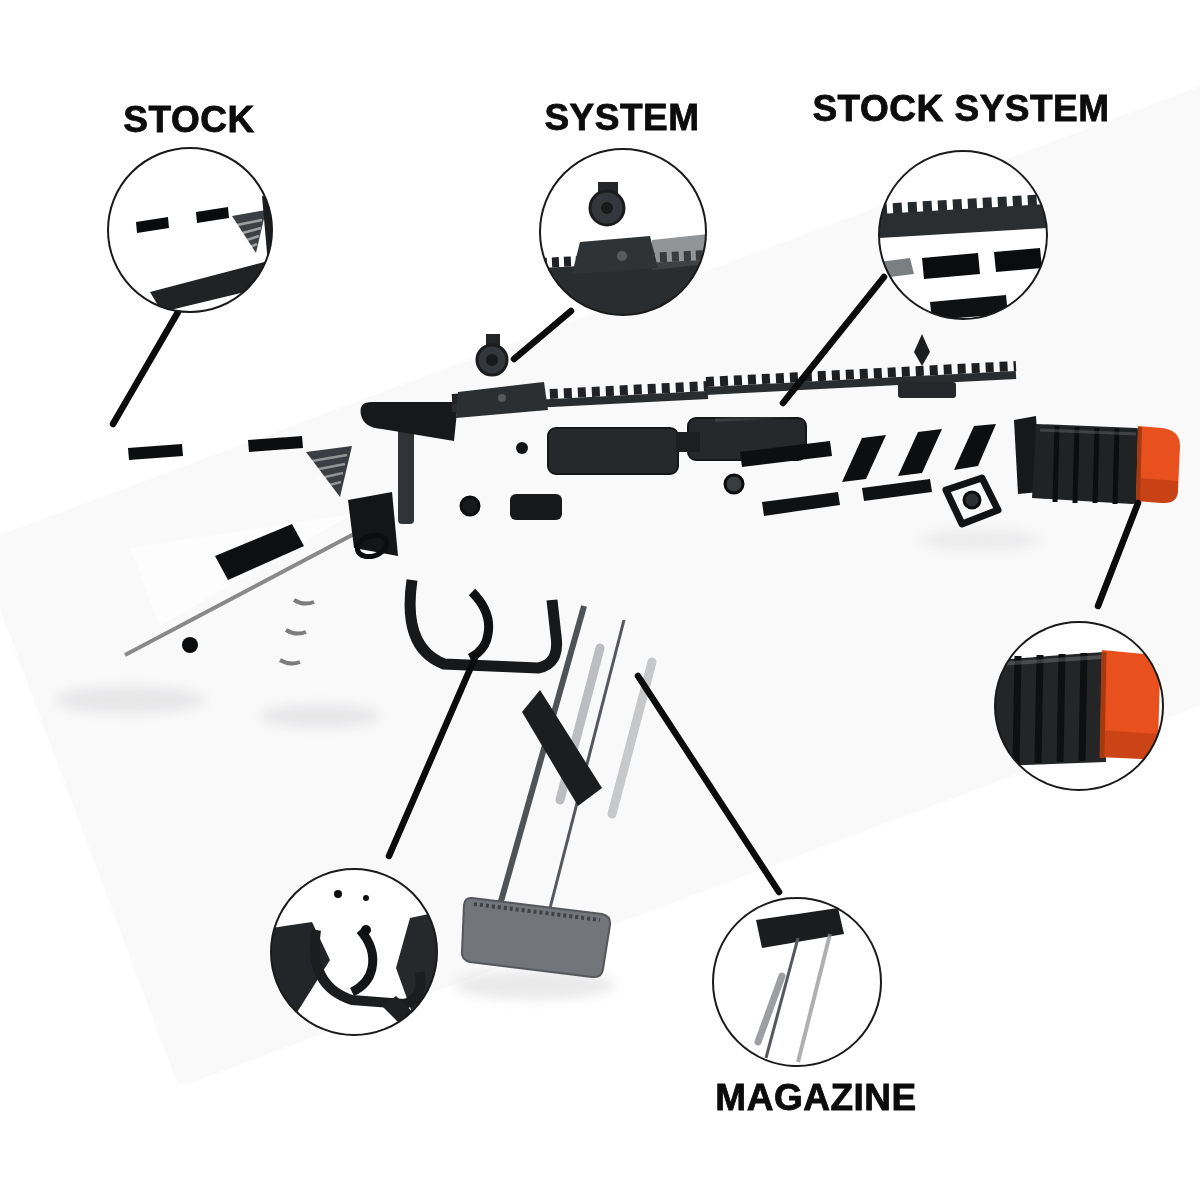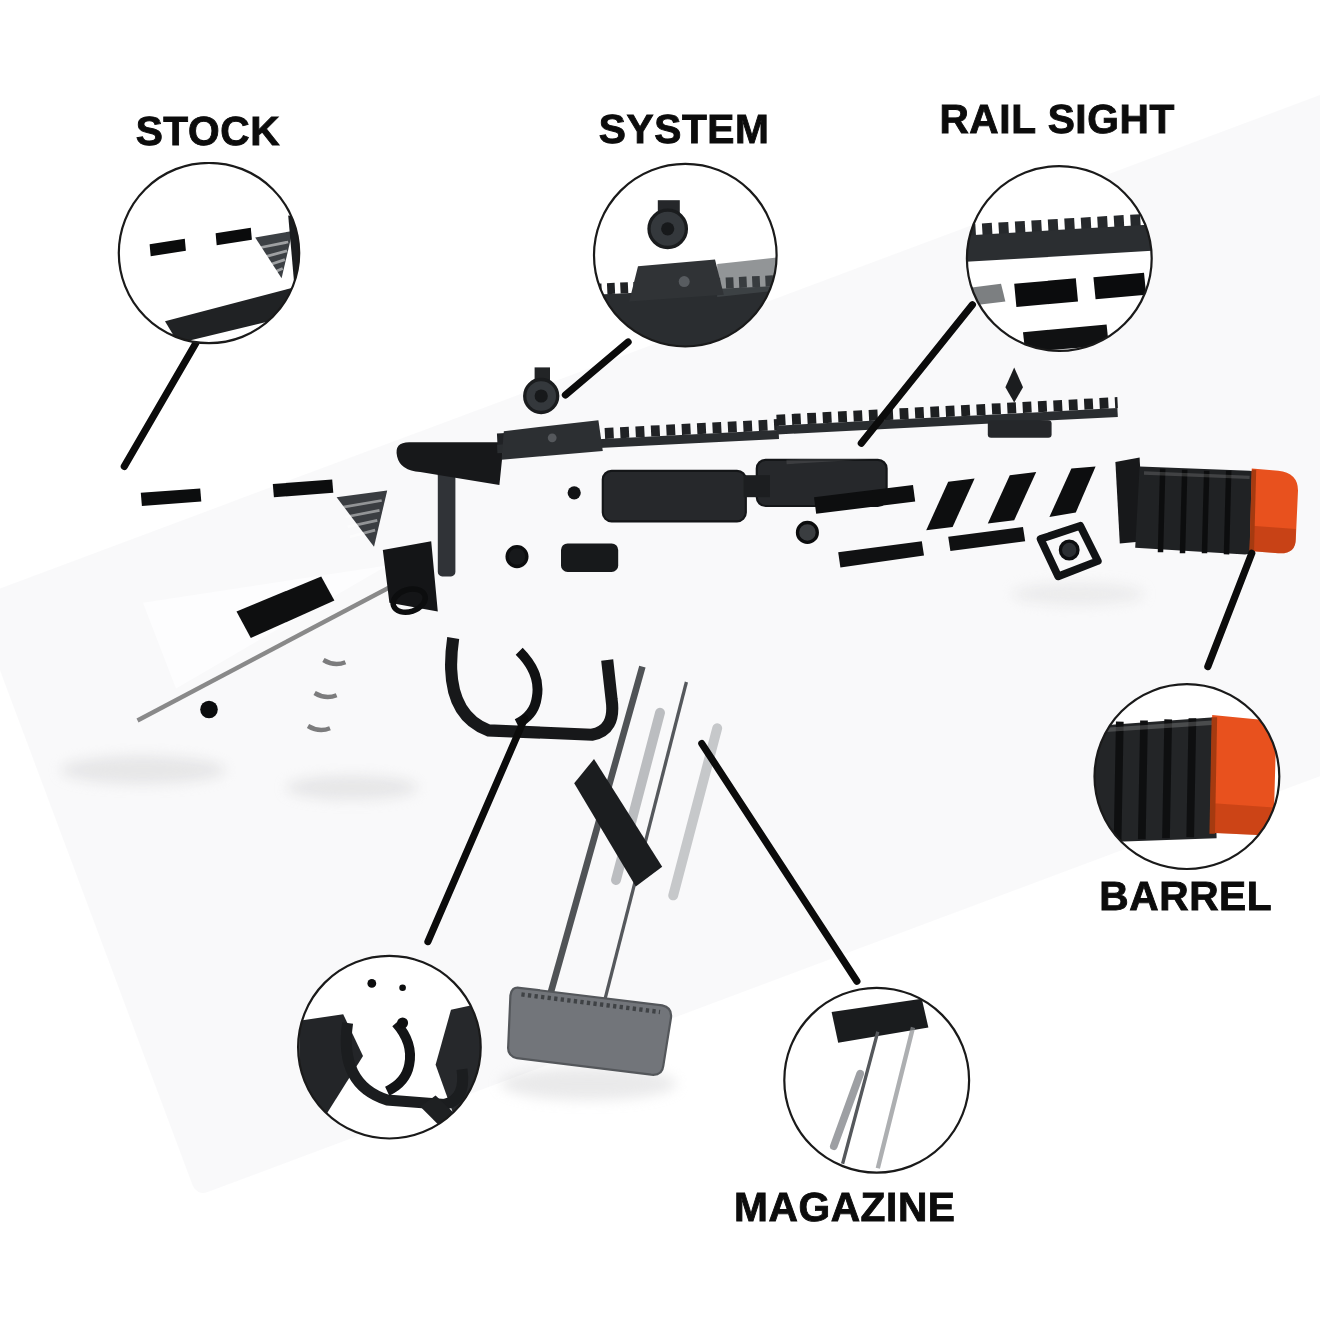--- a/index.html
+++ b/index.html
@@ -265,17 +265,16 @@
       <line x1="798" y1="938" x2="766" y2="1058" stroke="#55585c" stroke-width="3"></line>
       <line x1="782" y1="976" x2="758" y2="1042" stroke="#85888c" stroke-width="7" stroke-linecap="round" opacity="0.8"></line>
       <line x1="830" y1="934" x2="798" y2="1062" stroke="#8a8d91" stroke-width="4" opacity="0.7"></line>
     </g>
     <circle cx="797" cy="982" r="84" fill="none" stroke="#1a1a1a" stroke-width="2"></circle>
   </g>
 </svg>
 
   <div class="part-label" style="left:189px;top:101px;">STOCK</div>
   <div class="part-label" style="left:622px;top:99px;">SYSTEM</div>
-  <div class="part-label" style="left:961px;top:90px;">RAIL SIGHT</div>
-  <div class="part-label" style="left:1078px;top:796px;">BARREL</div>
-  <div class="part-label" style="left:768px;top:1079px;">MAGAZINE</div>
+  <div class="part-label" style="left:961px;top:90px;">STOCK SYSTEM</div>
+  <div class="part-label" style="left:816px;top:1079px;">MAGAZINE</div>
 
 </div>
 
 </body></html>

